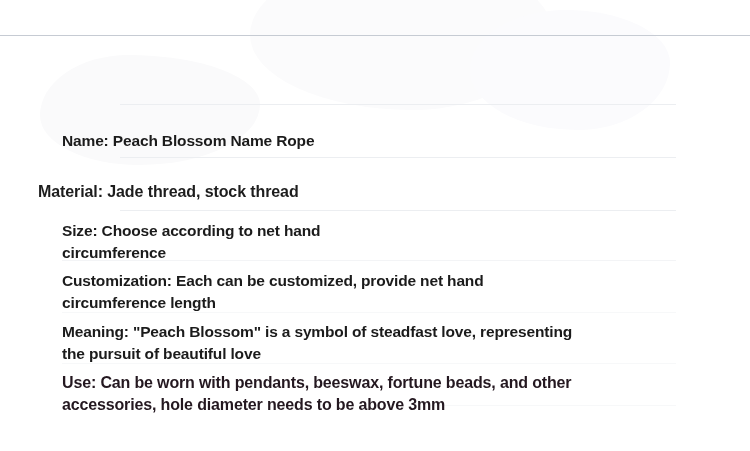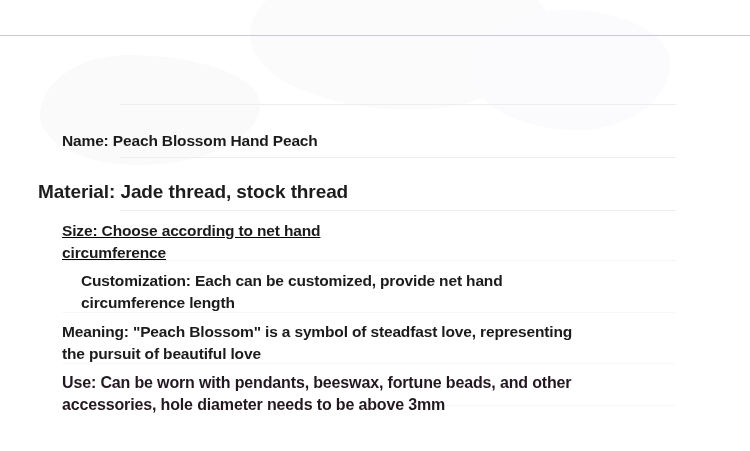--- a/index.html
+++ b/index.html
@@ -67,31 +67,31 @@
     letter-spacing: -0.15px;
     white-space: pre-line;
   }
 
   
   .row-name        { left: 62px; top: 130px; width: 600px; }
   .row-name .spec-text      { font-size: 15.5px; line-height: 21px; }
 
   .row-material    { left: 38px; top: 179px; width: 640px; }
   .row-material .spec-text  {
-    font-size: 19px;
+    font-size: 16px;
     line-height: 26px;
     letter-spacing: -0.1px;
     color: #1d1d1d;
   }
 
-  .row-size        { left: 62px; top: 220px; width: 600px; text-decoration: underline; }
+  .row-size        { left: 62px; top: 220px; width: 600px; }
   .row-size .spec-text      { font-size: 15.5px; line-height: 22px; }
 
   .row-customization { left: 62px; top: 270px; width: 620px; }
-  .row-customization .spec-text { font-size: 15.5px; line-height: 22px; margin-left: 19px; }
+  .row-customization .spec-text { font-size: 15.5px; line-height: 22px; }
 
   .row-meaning     { left: 62px; top: 321px; width: 620px; }
   .row-meaning .spec-text   { font-size: 15.5px; line-height: 22px; }
 
   .row-use         { left: 62px; top: 372px; width: 620px; }
   .row-use .spec-text       { font-size: 16px; line-height: 22px; color: #241820; }
 
   
   .row-material .spec-text { text-rendering: optimizeLegibility; }
 </style>
@@ -109,21 +109,21 @@
   <div class="rule faint" style="left:120px; width:556px; top:157px;"></div>
   <div class="rule faint" style="left:120px; width:556px; top:210px;"></div>
   <div class="rule fainter" style="left:62px;  width:614px; top:260px;"></div>
   <div class="rule faintest" style="left:62px; width:614px; top:312px;"></div>
   <div class="rule faintest" style="left:62px; width:614px; top:363px;"></div>
   <div class="rule faintest" style="left:430px; width:246px; top:405px;"></div>
 
   <div class="spec-list">
 
     <div class="spec-row row-name">
-      <p class="spec-text">Name: Peach Blossom Hand Peach</p>
+      <p class="spec-text">Name: Peach Blossom Name Rope</p>
     </div>
 
     <div class="spec-row row-material">
       <p class="spec-text">Material: Jade thread, stock thread</p>
     </div>
 
     <div class="spec-row row-size">
       <p class="spec-text">Size: Choose according to net hand
 circumference</p>
     </div>

